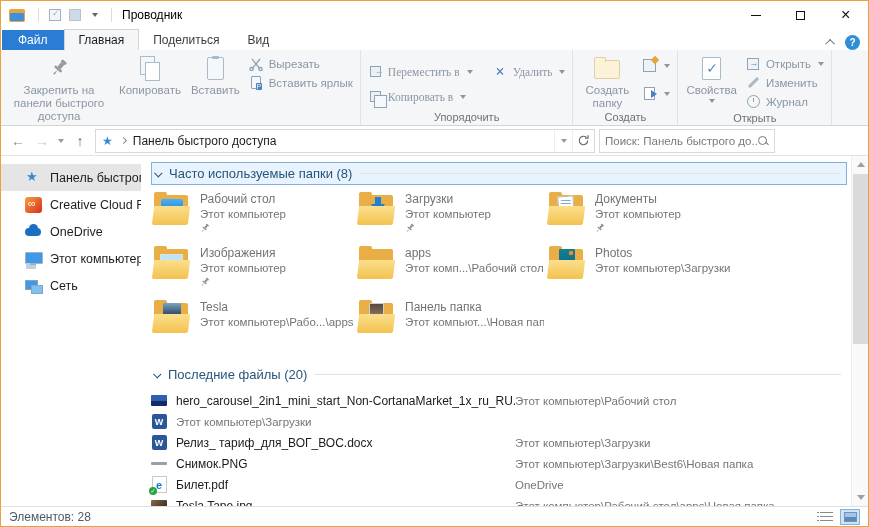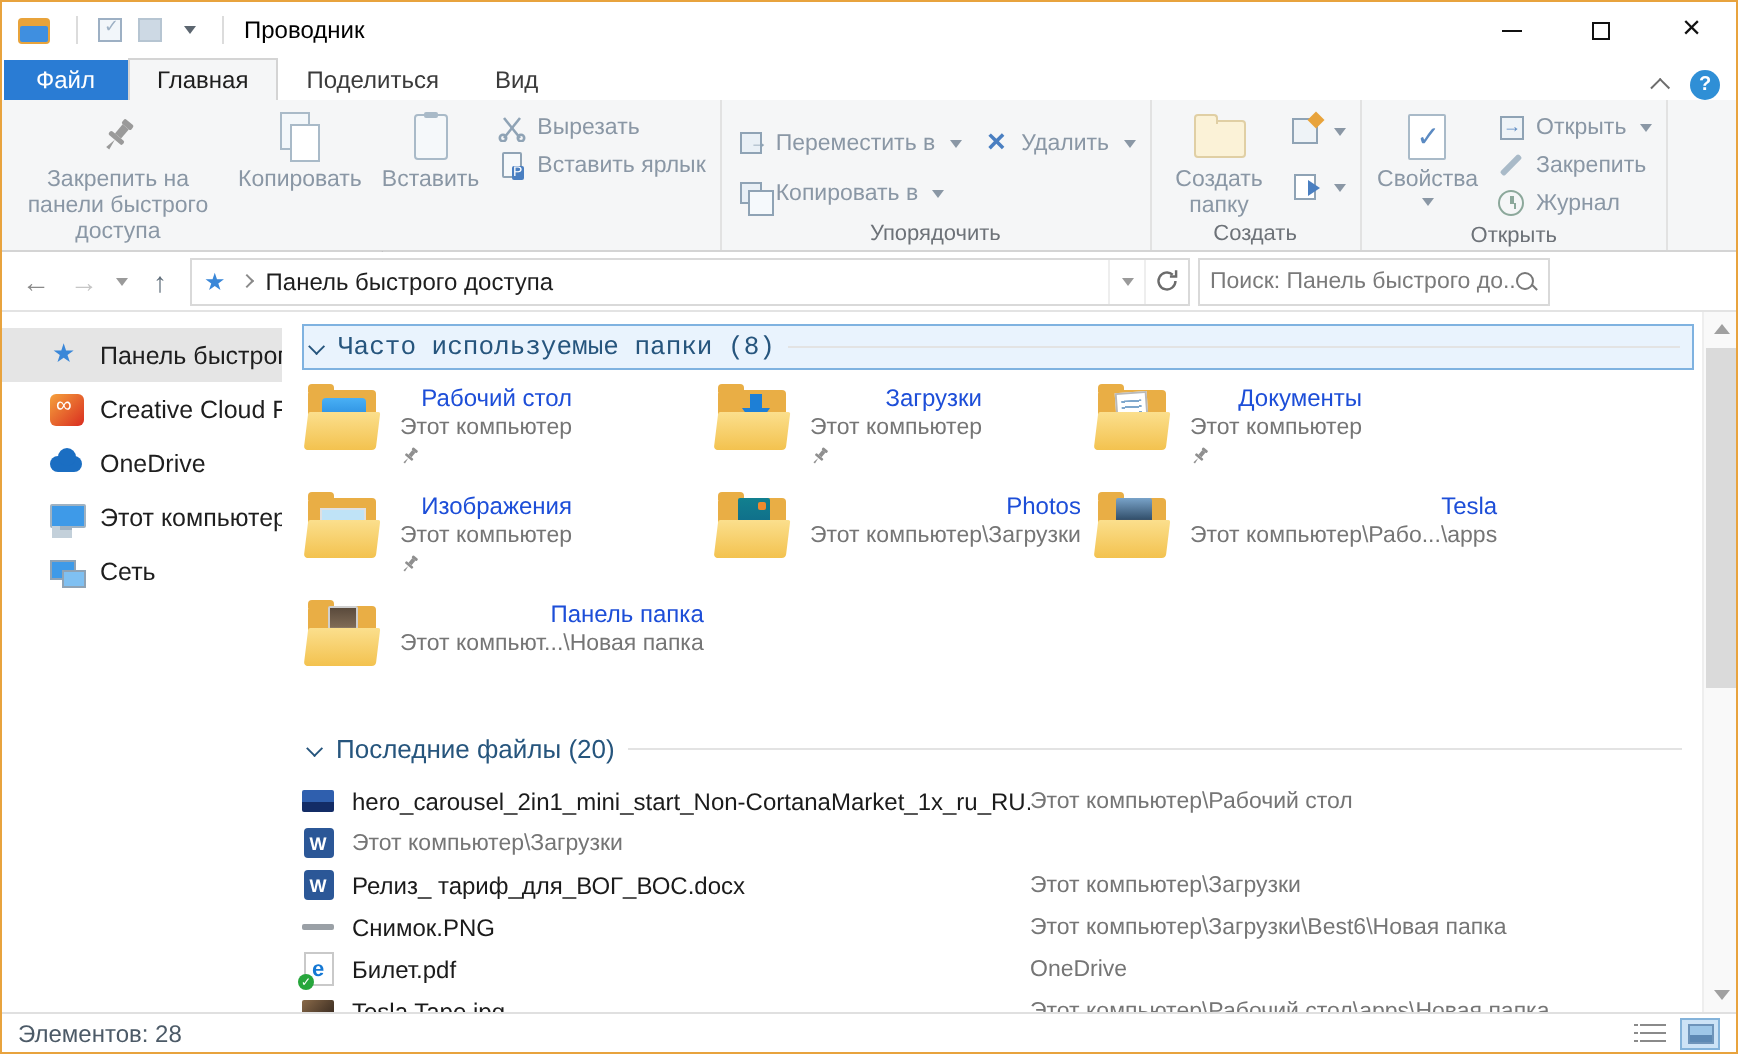--- a/index.html
+++ b/index.html
@@ -119,26 +119,26 @@
   .s-ico.k-pc::before { content:""; position:absolute; left:0; top:1px; width:16px; height:10px; background:#3e9ae8; border:1.5px solid #9fb2c2; border-radius:1px; }
   .s-ico.k-pc::after { content:""; position:absolute; left:5px; top:12px; width:6px; height:2px; background:#9fb2c2; box-shadow:-2px 2px 0 2px #c3d0da; }
   .s-ico.k-net::before { content:""; position:absolute; left:0; top:2px; width:11px; height:8px; background:#3e9ae8; border:1px solid #8fa3b5; }
   .s-ico.k-net::after { content:""; position:absolute; left:6px; top:7px; width:10px; height:7px; background:#7fc0f2; border:1px solid #8fa3b5; }
 
   .main { flex:1; padding:6px 4px 0 10px; overflow:hidden; }
 
   .sect { height:23px; display:flex; align-items:center; gap:7px; color:var(--header-text,#26557d); font-size:13px; margin-bottom:4px; }
   .sect .chev { width:6px; height:6px; border-left:1.5px solid currentColor; border-bottom:1.5px solid currentColor; transform:rotate(-45deg) translateY(-1px); margin-left:4px; flex:0 0 auto; }
   .sect .rule { flex:1; height:1px; background:#e3e3e3; margin-right:6px; }
-  .sect.sel { background:var(--sel-fill,#e9f3fd); border:1px solid var(--sel-border,#7fb2e0);font-family:Liberation Mono, monospace; }
+  .sect.sel { background:var(--sel-fill,#e9f3fd); border:1px solid var(--sel-border,#7fb2e0); }
 
   .tiles { display:grid; grid-template-columns:205px 190px 1fr; grid-auto-rows:54px; margin-top:2px; }
   .tile { display:flex; gap:9px; padding:3px 2px; overflow:hidden; }
   .t-text { display:flex; flex-direction:column; line-height:1.22; overflow:hidden; }
-  .t-name { font-size:12px; color:#1d4ed8; white-space:nowrap;text-align:right; }
+  .t-name { font-size:12px; color:#737373; white-space:nowrap; }
   .t-path { font-size:11.5px; color:#757575; white-space:nowrap; }
   .t-pin { margin-top:1px; height:10px; }
 
   .folder { position:relative; width:38px; height:33px; flex:0 0 auto; }
   .folder .f-back { position:absolute; left:1px; top:3px; width:34px; height:27px; background:#e9ae45; border-radius:2px; }
   .folder .f-back::before { content:""; position:absolute; left:0; top:-3px; width:13px; height:4px; background:#e9ae45; border-radius:2px 2px 0 0; }
   .folder .f-front { position:absolute; left:0px; bottom:0; width:36px; height:19px; background:linear-gradient(#fbdf8d,#f3c24f); border-radius:1px 1px 2px 2px; transform:skewX(-7deg); z-index:3; }
   .folder .f-ov { position:absolute; z-index:2; }
   .f-ov.k-desktop { left:8px; top:7px; width:22px; height:14px; background:linear-gradient(#49b0f5,#1d7fd6); border-radius:2px; }
   .f-ov.k-downloads { left:13px; top:5px; width:0; height:0; border-left:7px solid transparent; border-right:7px solid transparent; border-top:10px solid #1d7fd6; top:12px; }
@@ -280,21 +280,21 @@
                 <span class="ic-pasteshort"></span>
               </span>
             <span>Вставить ярлык</span>
           </div>
         </div>
       </div>
       <div class="glabel">Буфер обмена</div>
     </div>
 
     <div class="rgroup">
-      <div class="rbody" style="padding-top:8px; gap:2px;">
+      <div class="rbody" style="padding-top:8px; gap:12px;font-family:Liberation Serif, serif;">
         <div class="smallstack" style="gap:6px;">
           <div class="smbtn dis caret">
             <span class="sic">
                 <span class="ic-sq arrow"></span>
               </span>
             <span>Переместить в</span>
           </div>
           <div class="smbtn dis caret">
             <span class="sic">
                 <span class="ic-sq two"></span>
@@ -351,21 +351,21 @@
           <div class="smbtn dis caret">
             <span class="sic">
                 <span class="ic-open-sm"></span>
               </span>
             <span>Открыть</span>
           </div>
           <div class="smbtn dis">
             <span class="sic">
                 <span class="ic-edit"></span>
               </span>
-            <span>Закрепить</span>
+            <span>Изменить</span>
           </div>
           <div class="smbtn dis">
             <span class="sic">
                 <span class="ic-hist"></span>
               </span>
             <span>Журнал</span>
           </div>
         </div>
       </div>
       <div class="glabel">Открыть</div>
@@ -529,20 +529,41 @@
                     <rect x="3.4" y="0.5" width="3.2" height="1.5" rx="0.5"></rect>
                     <rect x="4" y="2" width="2" height="3"></rect>
                     <rect x="2.6" y="5" width="4.8" height="1.3" rx="0.5"></rect>
                     <path d="M5 6.3 L5.5 9.5 L4.5 9.5 Z"></path>
                   </g>
                 </svg>
               </span>
             </span>
           </div>
 
+          <div class="tile">
+            <span class="folder">
+              <i class="f-back"></i>
+              <i class="f-ov k-plain"></i>
+              <i class="f-front"></i>
+            </span>
+            <span class="t-text">
+              <span class="t-name">apps</span>
+              <span class="t-path">Этот комп...\Рабочий стол</span>
+              <span class="t-pin" style="visibility: hidden;">
+                <svg width="10" height="10" viewBox="0 0 10 10">
+                  <g fill="#8f8f8f" transform="rotate(40 5 5)">
+                    <rect x="3.4" y="0.5" width="3.2" height="1.5" rx="0.5"></rect>
+                    <rect x="4" y="2" width="2" height="3"></rect>
+                    <rect x="2.6" y="5" width="4.8" height="1.3" rx="0.5"></rect>
+                    <path d="M5 6.3 L5.5 9.5 L4.5 9.5 Z"></path>
+                  </g>
+                </svg>
+              </span>
+            </span>
+          </div>
 
           <div class="tile">
             <span class="folder">
               <i class="f-back"></i>
               <i class="f-ov k-photos"></i>
               <i class="f-front"></i>
             </span>
             <span class="t-text">
               <span class="t-name">Photos</span>
               <span class="t-path">Этот компьютер\Загрузки</span>

